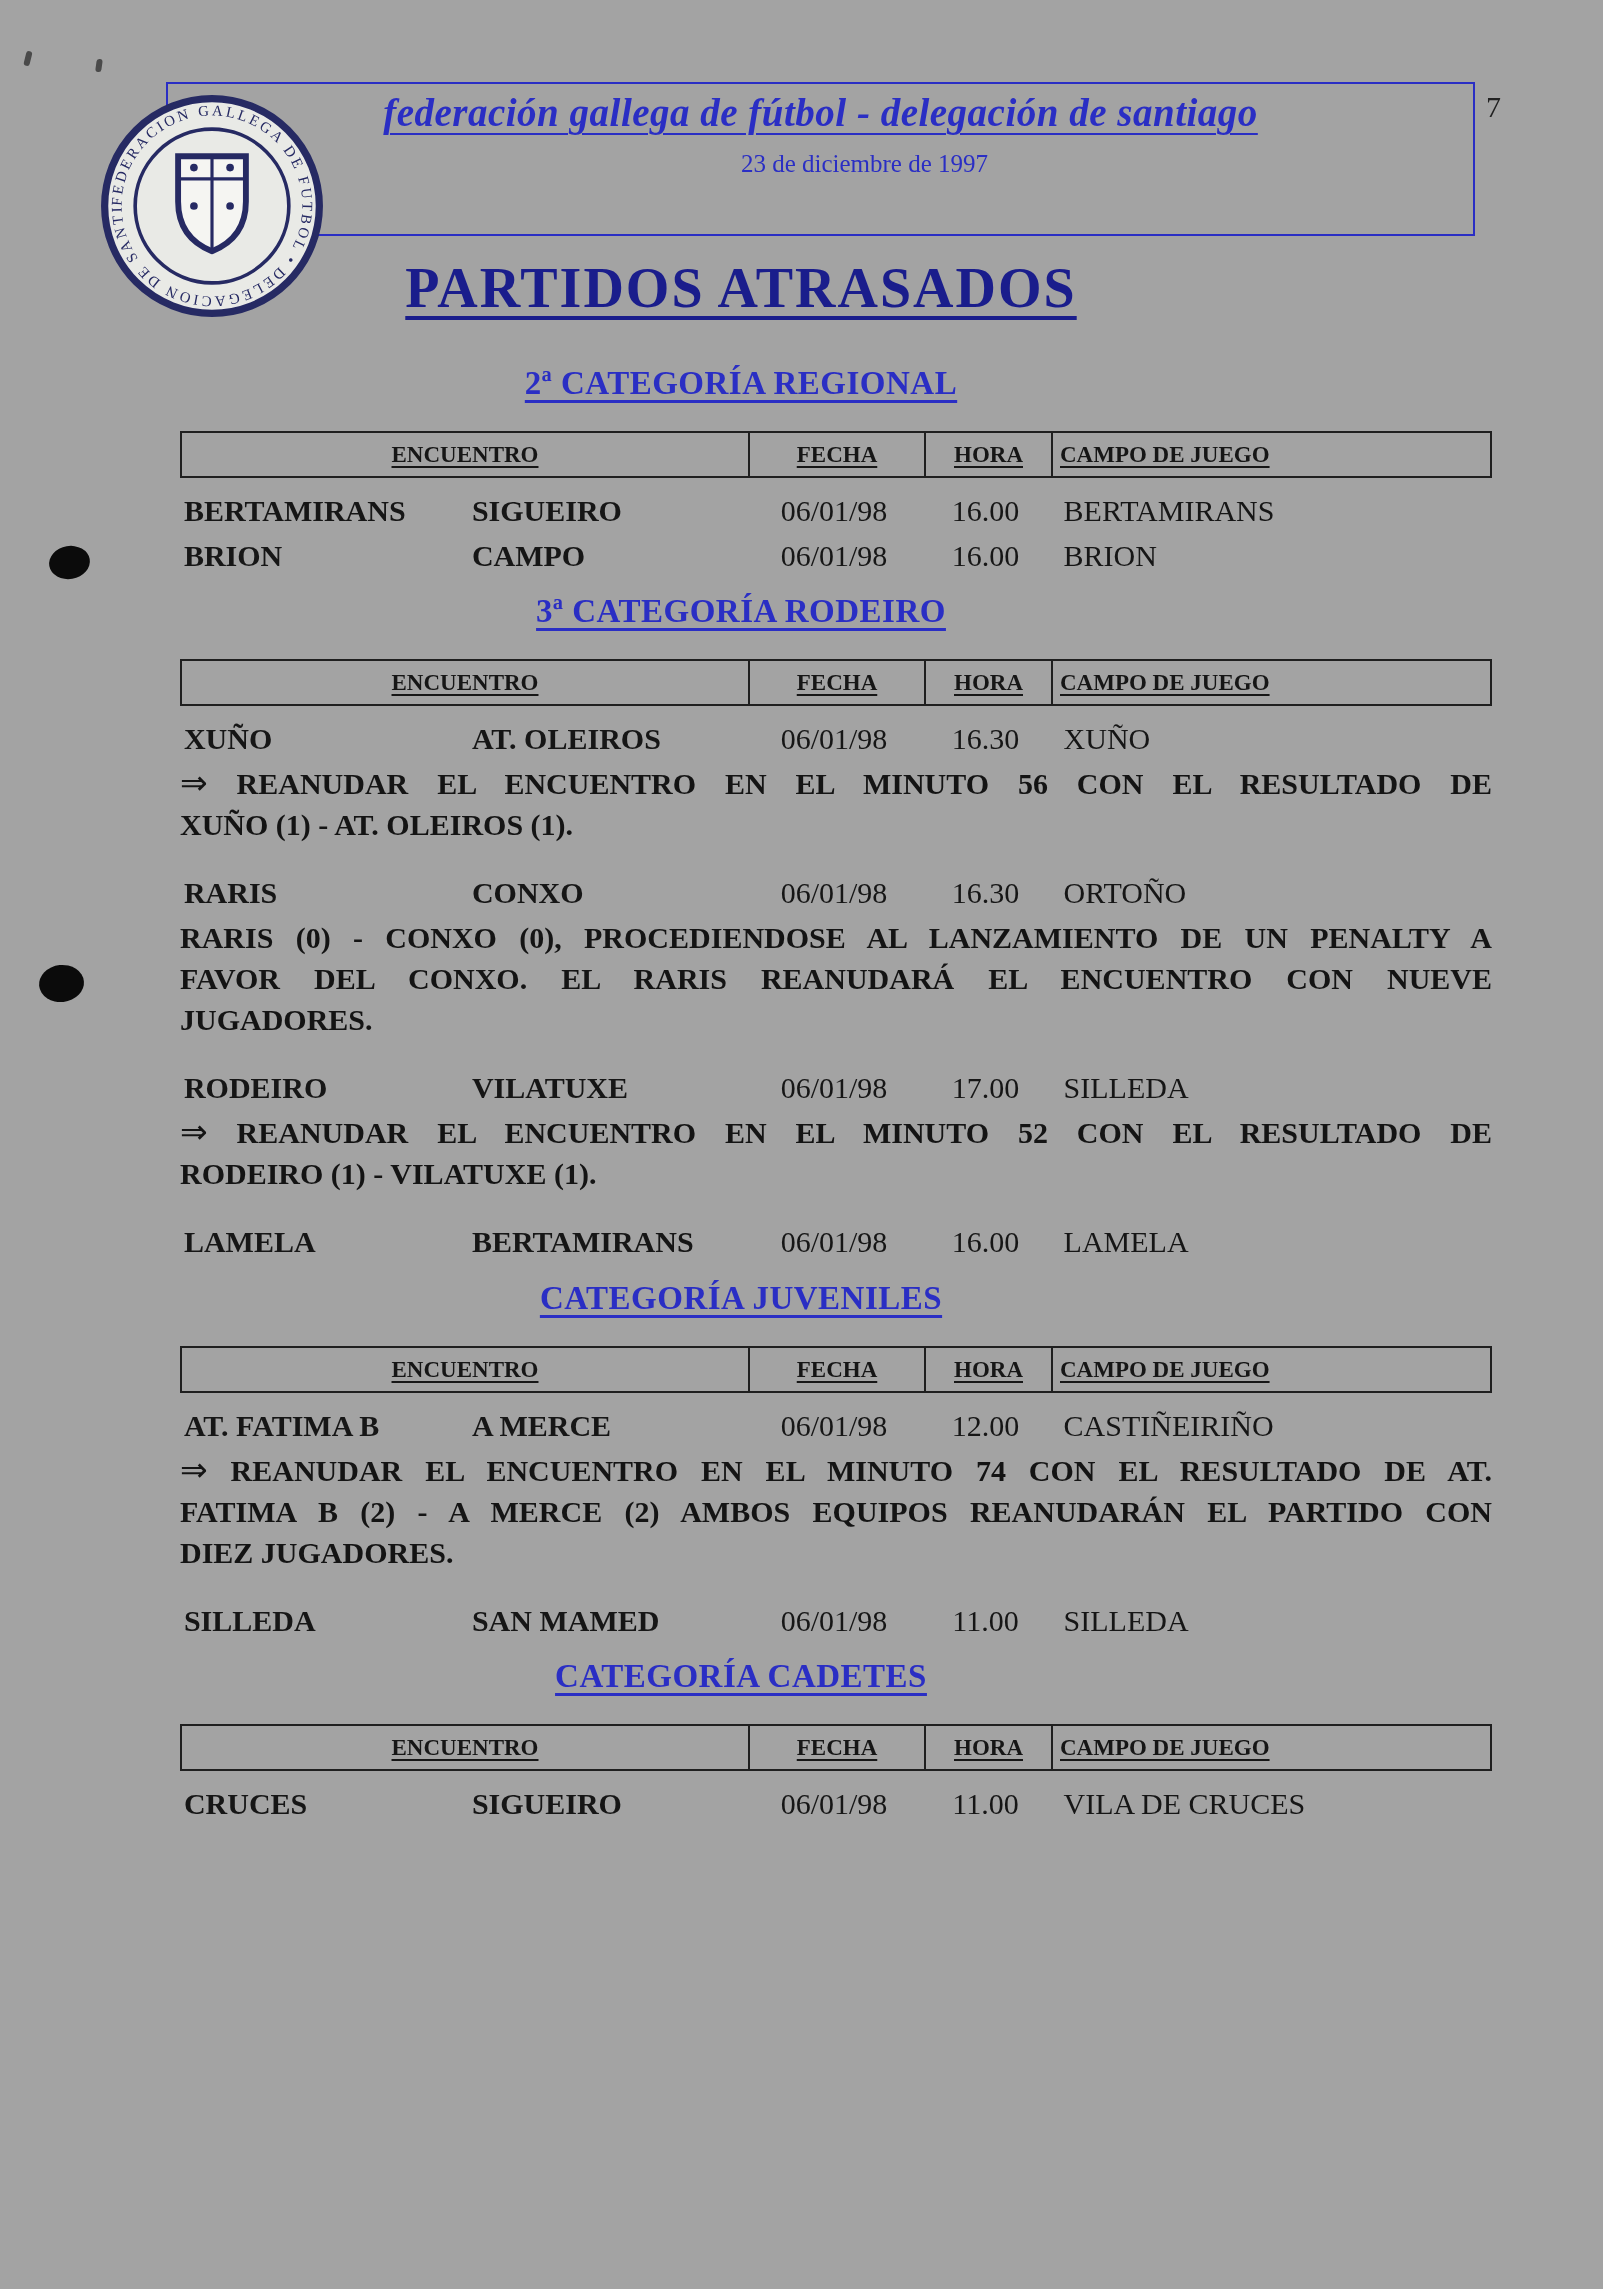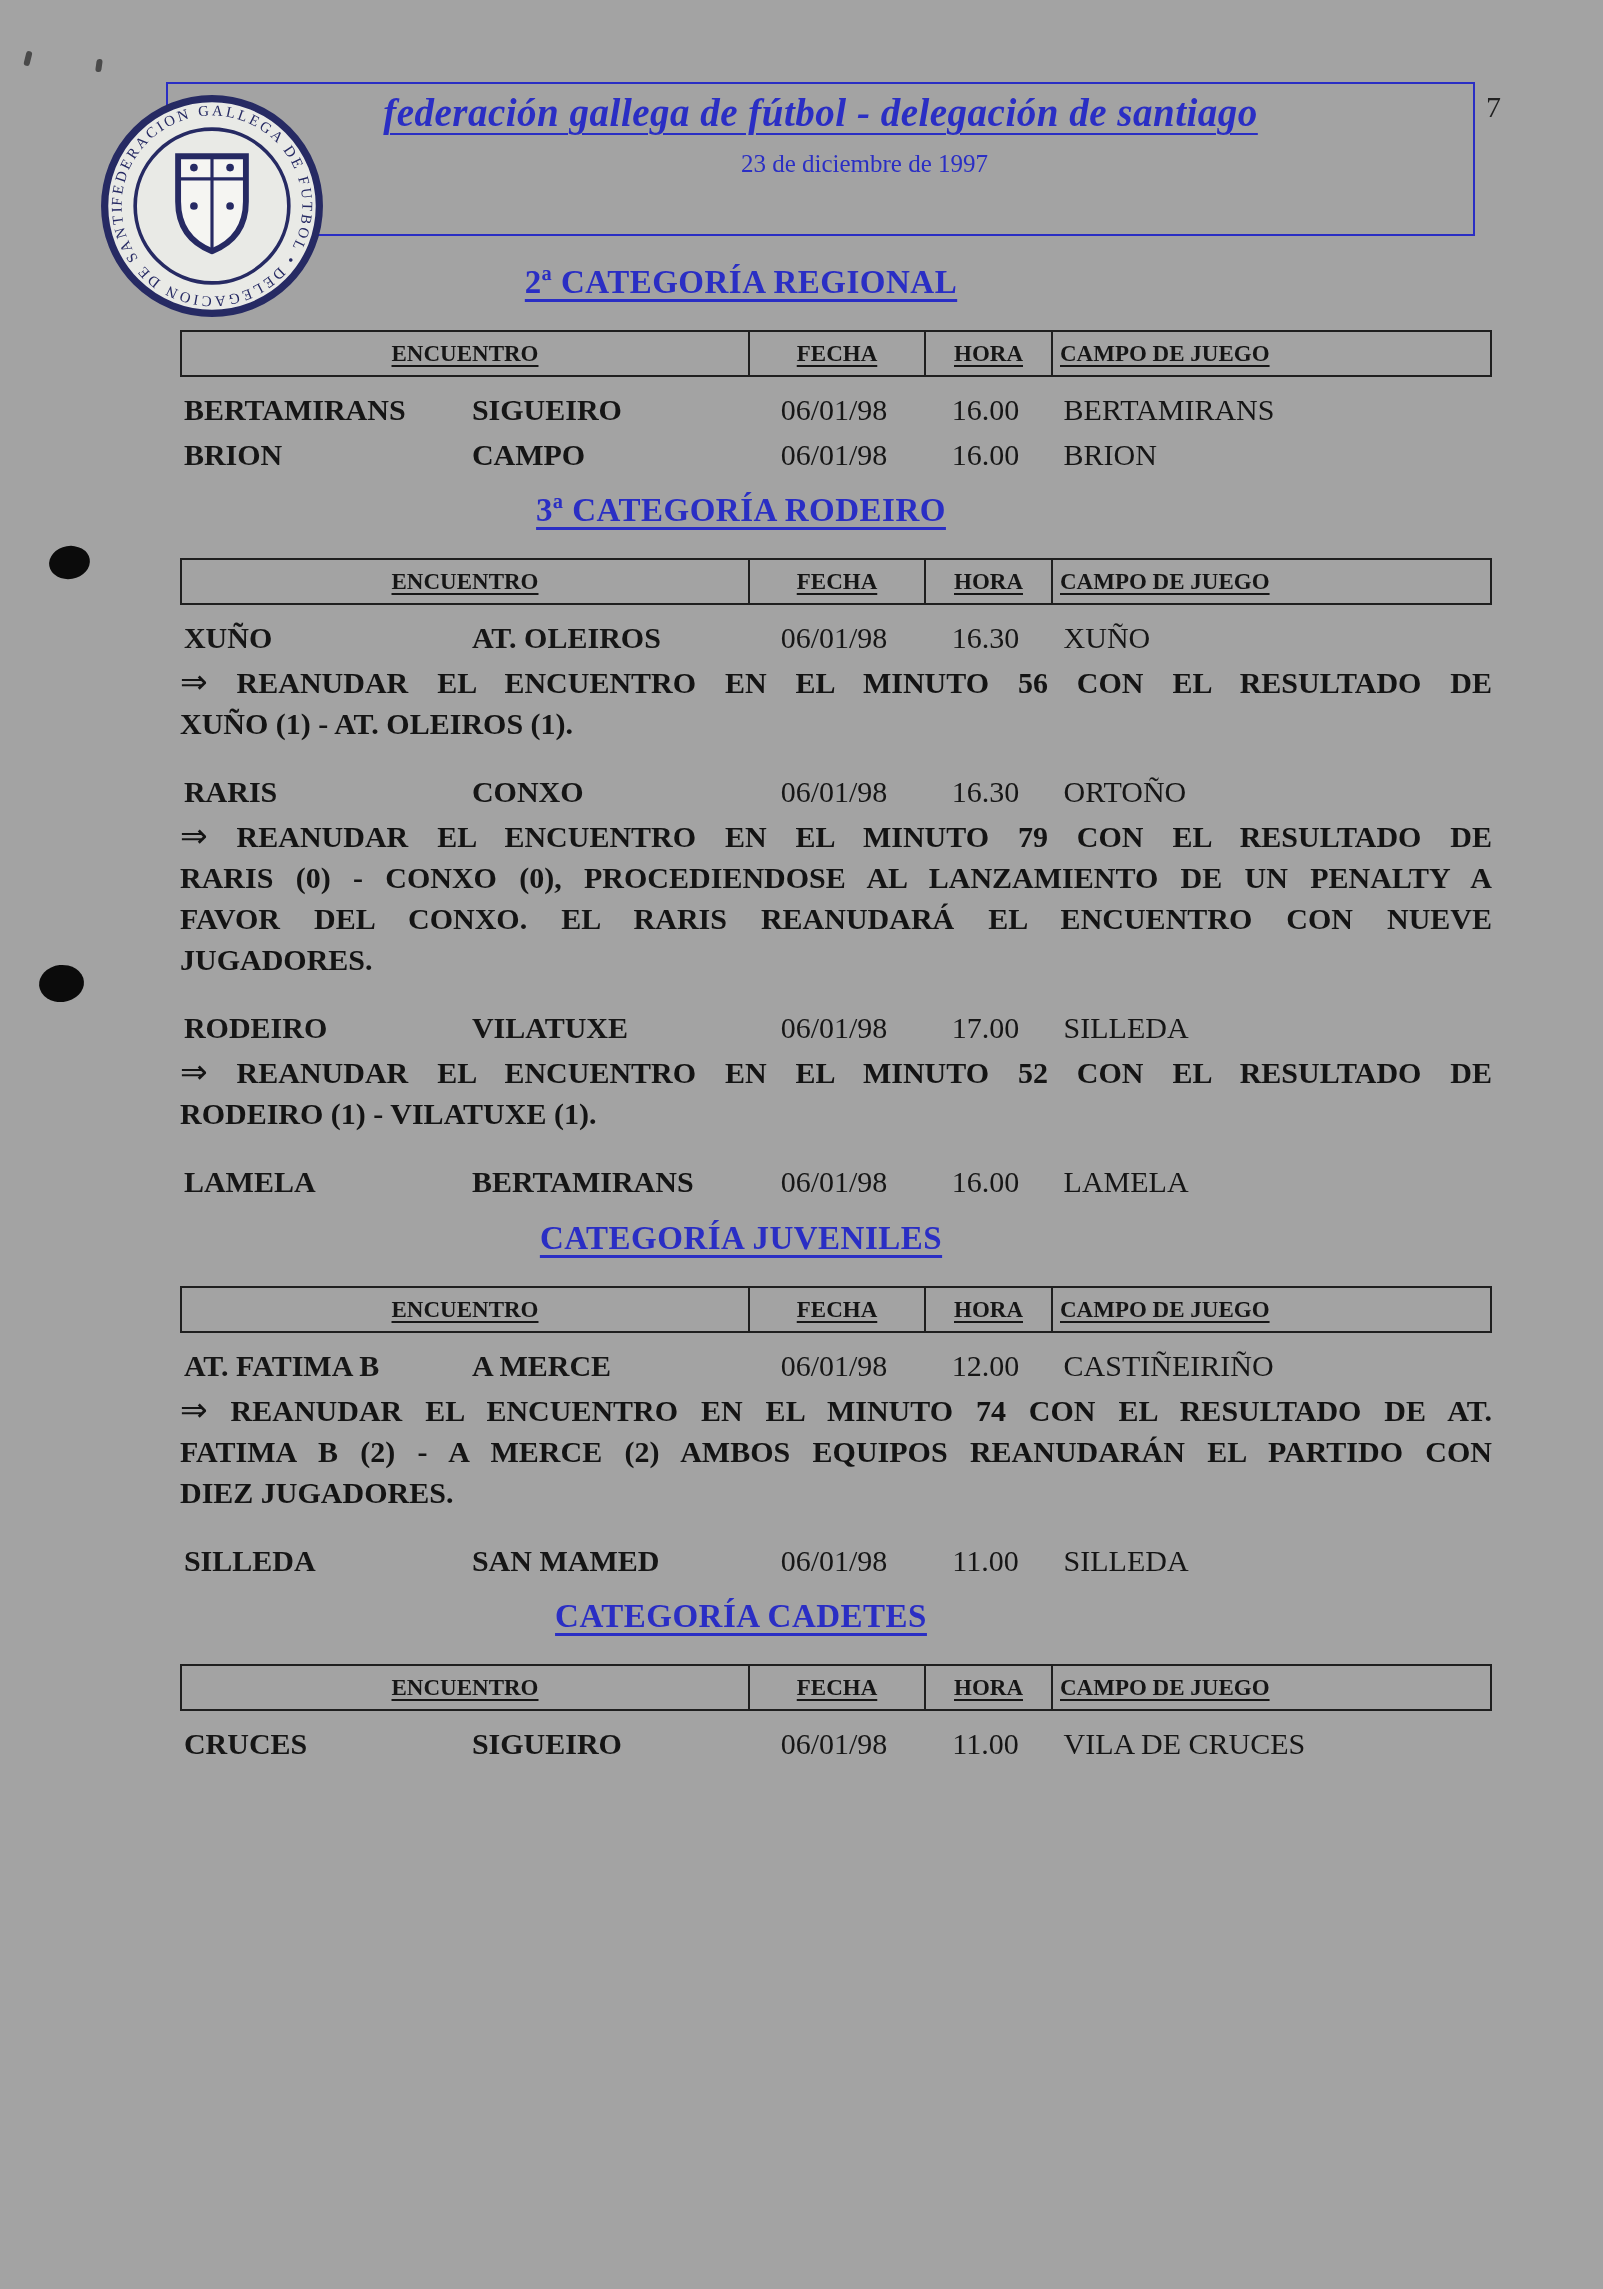--- a/index.html
+++ b/index.html
@@ -87,20 +87,21 @@
         <circle cx="42" cy="33" r="1.7" fill="#262a63" stroke="none"></circle>
         <circle cx="58" cy="33" r="1.7" fill="#262a63" stroke="none"></circle>
         <circle cx="42" cy="50" r="1.7" fill="#262a63" stroke="none"></circle>
         <circle cx="58" cy="50" r="1.7" fill="#262a63" stroke="none"></circle>
       </g>
     </svg>
   </div>
 
   <div class="content">
 
+    <h1 class="page-title">PARTIDOS ATRASADOS</h1>
 
     <section class="section">
       <h2 class="section-heading">2ª CATEGORÍA REGIONAL</h2>
       <div class="thead">
         <div class="th th-enc">ENCUENTRO</div>
         <div class="th th-fecha">FECHA</div>
         <div class="th th-hora">HORA</div>
         <div class="th th-campo">CAMPO DE JUEGO</div>
       </div>
       <div class="trow">
@@ -141,21 +142,20 @@
       </div>
 
       <div class="trow">
         <span class="c home">RARIS</span>
         <span class="c away">CONXO</span>
         <span class="c fecha">06/01/98</span>
         <span class="c hora">16.30</span>
         <span class="c campo">ORTOÑO</span>
       </div>
       <div class="note">
-        <div class="note-line just"><span class="arrow">⇒</span> <span>REANUDAR EL ENCUENTRO EN EL MINUTO 79 CON EL RESULTADO DE</span></div>
         <div class="note-line just">RARIS (0) - CONXO (0), PROCEDIENDOSE AL LANZAMIENTO DE UN PENALTY A</div>
         <div class="note-line just">FAVOR DEL CONXO. EL RARIS REANUDARÁ EL ENCUENTRO CON NUEVE</div>
         <div class="note-line">JUGADORES.</div>
       </div>
 
       <div class="trow">
         <span class="c home">RODEIRO</span>
         <span class="c away">VILATUXE</span>
         <span class="c fecha">06/01/98</span>
         <span class="c hora">17.00</span>

